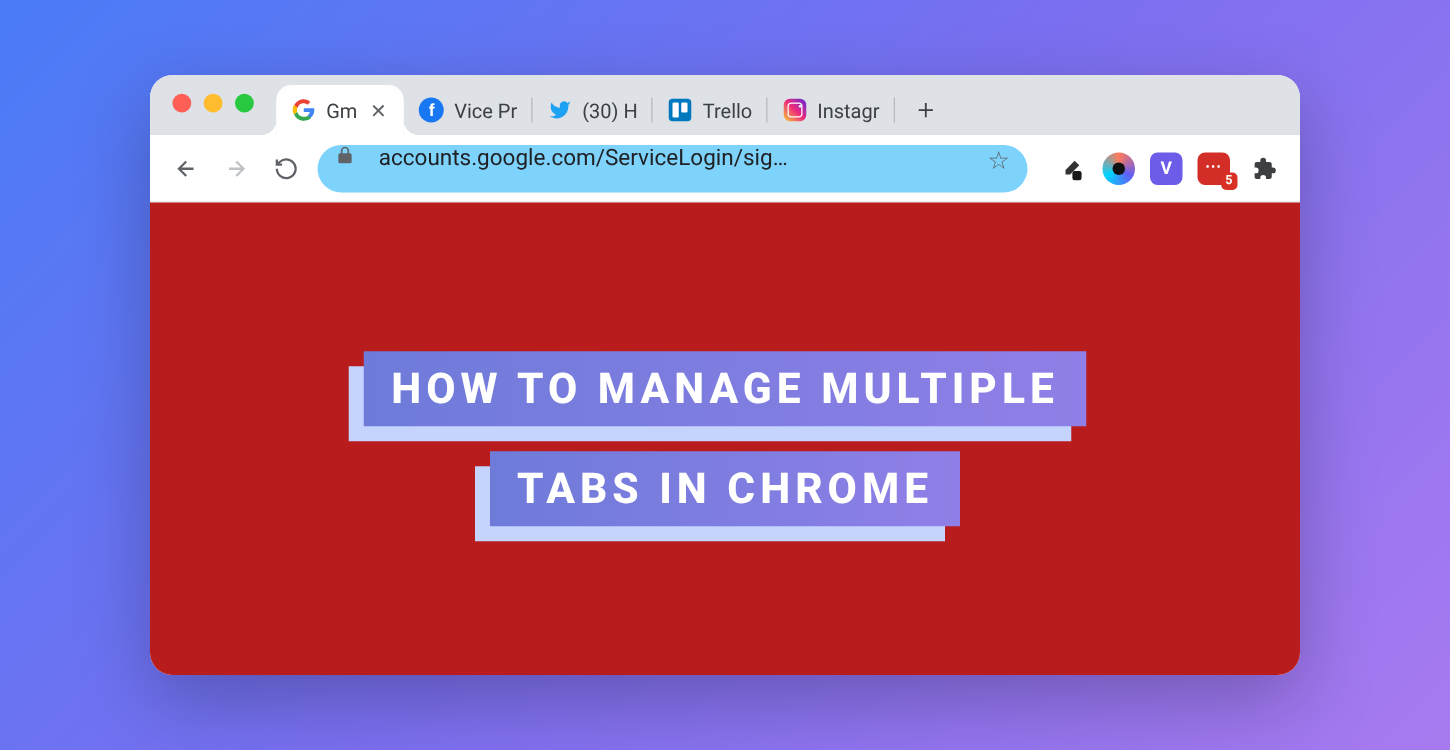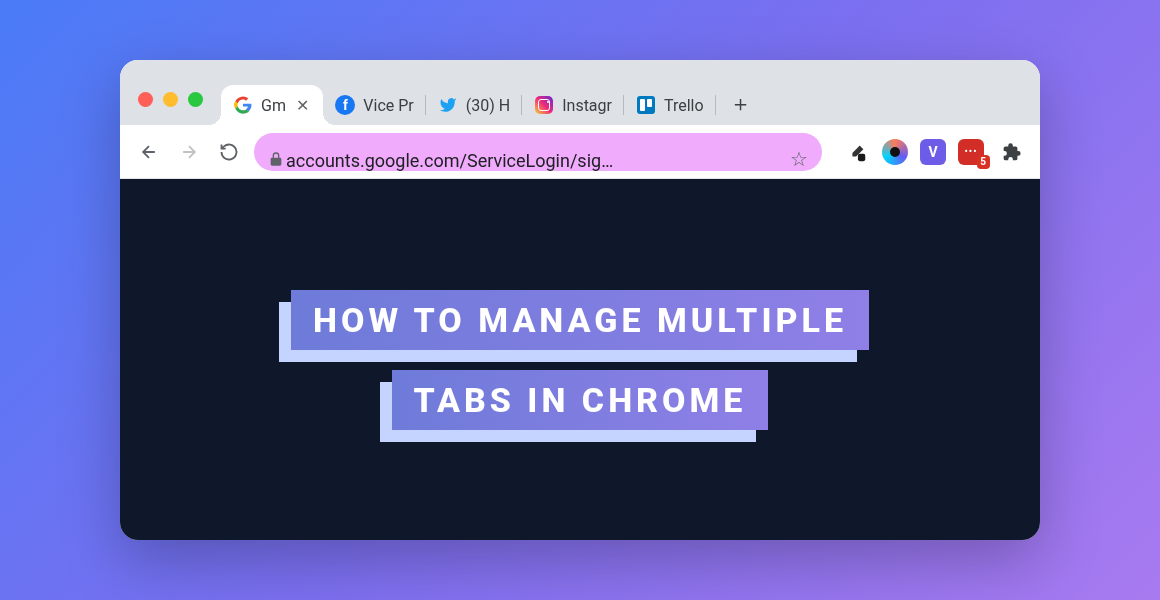--- a/index.html
+++ b/index.html
@@ -18,21 +18,21 @@
     height: 480px;
     background: #fff;
     border-radius: 18px;
     box-shadow: 0 20px 60px rgba(0,0,0,0.25);
     overflow: hidden;
     display: flex;
     flex-direction: column;
   }
   
   .tabbar {
-    height: 65px;
+    height: 48px;
     background: #DEE1E6;
     display: flex;
     align-items: flex-end;
     padding-left: 18px;
   }
   .traffic-lights {
     display: flex;
     align-items: center;
     gap: 10px;
     height: 52px;
@@ -103,45 +103,45 @@
     width: 30px; height: 30px;
     display:flex; align-items:center; justify-content:center;
     color:#5f6368;
     cursor:pointer;
     border-radius:50%;
   }
   .navbtn.disabled { color: #bfc2c6; cursor: default; }
   .omnibox {
     flex: 1;
     height: 38px;
-    background: #f0abfc;
+    background: #7dd3fc;
     border-radius: 19px;
     display: flex;
-    align-items: flex-end;
+    align-items: flex-start;
     padding: 0 14px;
-    gap: 2px;
+    gap: 19px;
     color: #202124;
     font-size: 18px;
   }
   .omnibox .url { flex:1; white-space:nowrap; overflow:hidden; text-overflow:ellipsis; }
   .lock { color:#5f6368; }
   .star { color:#5f6368; font-size:20px; }
 
   .ext-row { display:flex; align-items:center; gap: 12px; padding-left: 12px; }
   .ext { width: 26px; height: 26px; border-radius: 6px; display:flex; align-items:center; justify-content:center; position:relative; cursor:pointer; }
   .ext .badge {
     position:absolute; bottom:-4px; right:-6px;
     background:#d93025; color:#fff; font-size:10px; font-weight:700;
     border-radius:4px; padding: 0 3px; line-height:14px;
   }
 
   
   .page {
     flex:1;
-    background:#0f172a;
+    background:#b91c1c;
     display:flex;
     align-items:center;
     justify-content:center;
   }
   .hero {
     text-align:center;
   }
   .hero-line {
     display:inline-block;
     position:relative;
@@ -213,31 +213,31 @@
           <svg viewBox="0 0 24 24" width="18" height="18" fill="#1DA1F2">
               <path d="M23 3a10.9 10.9 0 0 1-3.14 1.53A4.48 4.48 0 0 0 12 8.5v1A10.66 10.66 0 0 1 3 4s-4 9 5 13a11.64 11.64 0 0 1-7 2c9 5 20 0 20-11.5a4.5 4.5 0 0 0-.08-.83A7.72 7.72 0 0 0 23 3z"></path>
             </svg>
         </span>
         <span class="title">(30) H</span>
         <span class="sep"></span>
       </div>
 
       <div class="tab">
         <span class="favicon">
+            <span class="trello"></span>
+          </span>
+        <span class="title">Trello</span>
+        <span class="sep"></span>
+      </div>
+
+      <div class="tab">
+        <span class="favicon">
             <span class="ig"></span>
           </span>
         <span class="title">Instagr</span>
-        <span class="sep"></span>
-      </div>
-
-      <div class="tab">
-        <span class="favicon">
-            <span class="trello"></span>
-          </span>
-        <span class="title">Trello</span>
         <span class="sep"></span>
       </div>
 
 
     </div>
 
     <div class="newtab">＋</div>
   </div>
 
   <div class="toolbar">

